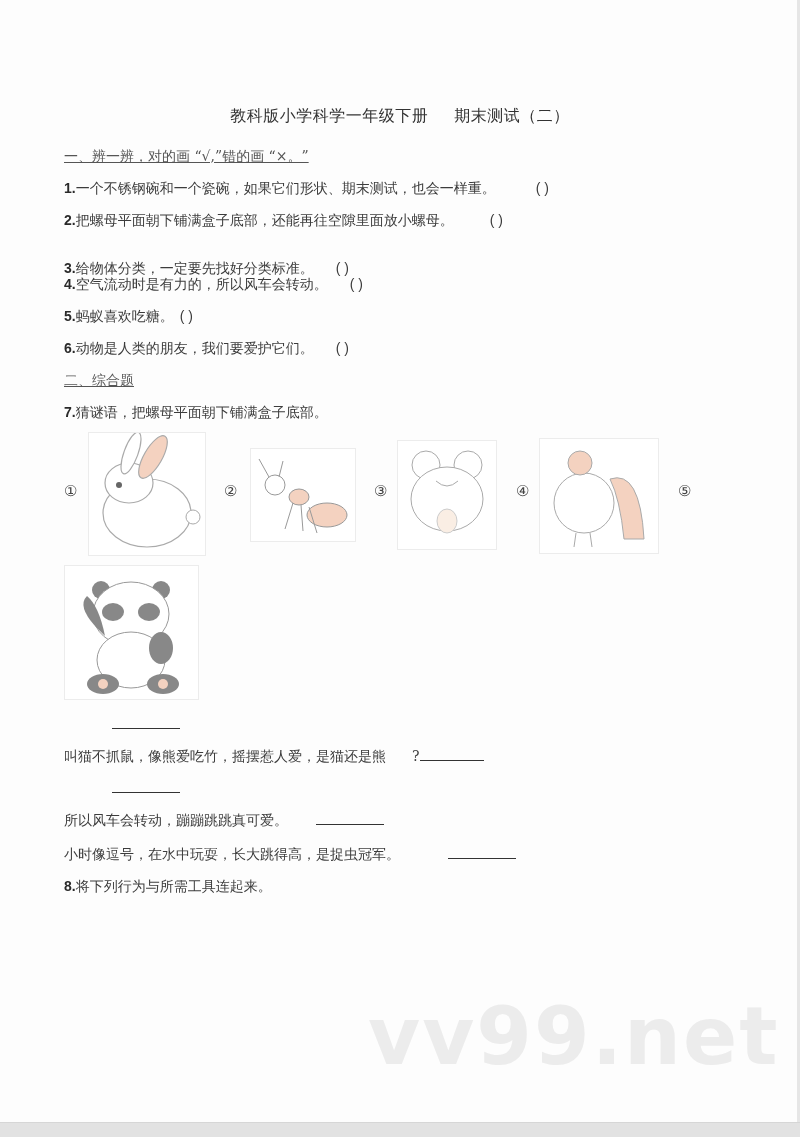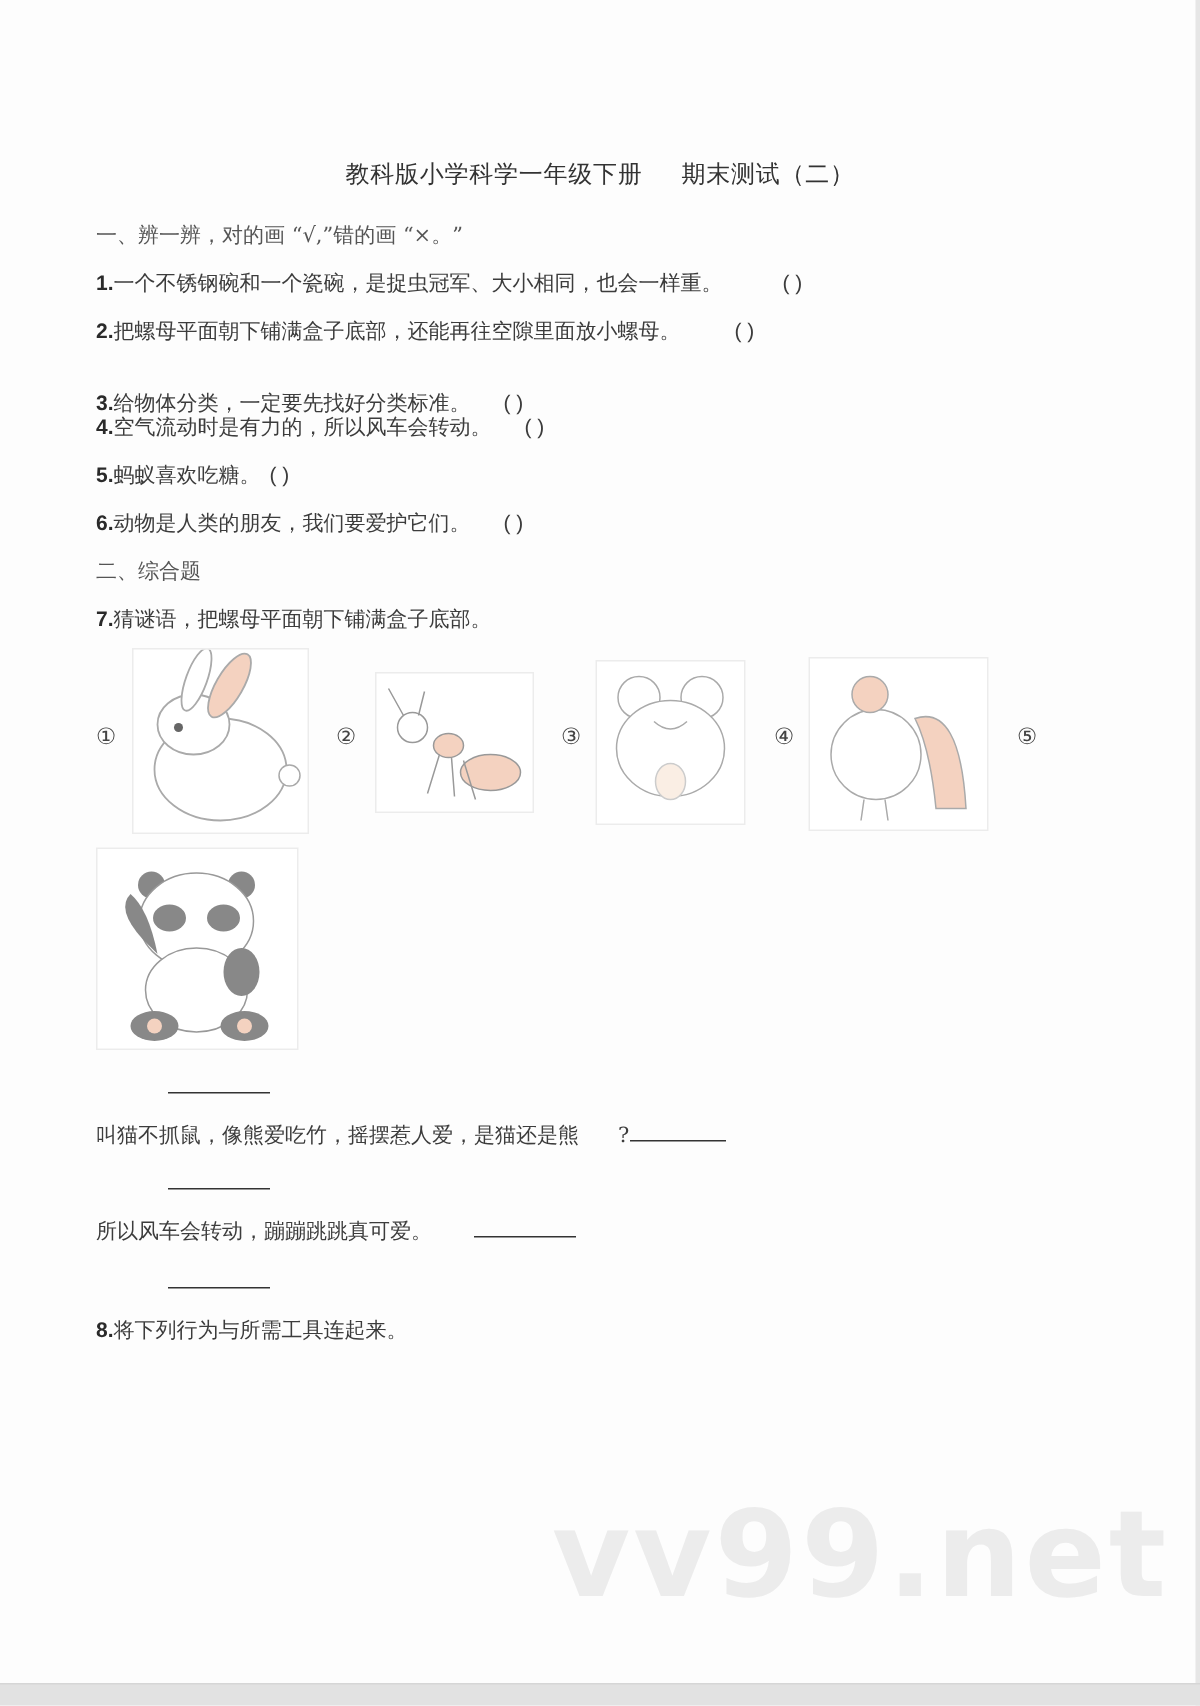--- a/index.html
+++ b/index.html
@@ -12,21 +12,21 @@
     .right-edge { position: absolute; right: 0; top: 0; width: 3px; height: 1137px; background: #e6e6e6; }
     .bottom-band { position: absolute; left: 0; bottom: 0; width: 800px; height: 14px; background: #e2e2e2; border-top: 1px solid #d6d6d6; }
     .title {
       position: absolute; top: 106px; left: 0; width: 800px; text-align: center;
       font-size: 16px; letter-spacing: 0.5px; color: #333;
     }
     .title .gap { display: inline-block; width: 26px; }
     .line { position: absolute; left: 64px; font-size: 14px; white-space: nowrap; color: #3c3c3c; }
     .line .num { font-family: "Liberation Sans", sans-serif; font-weight: bold; color: #2a2a2a; }
     .paren { display: inline-block; font-family: "Liberation Sans", sans-serif; }
-    .section { color: #555; }
+    .section { color: #555; text-decoration: underline; }
     .blank { display: inline-block; width: 68px; border-bottom: 1px solid #333; height: 12px; vertical-align: baseline; }
     .img-row { position: absolute; left: 64px; top: 432px; width: 640px; height: 125px; }
     .circ { position: absolute; font-size: 15px; color: #444; top: 50px; }
     .pic { position: absolute; background: #fff; border: 1px solid #ececec; overflow: hidden; }
     .panda { position: absolute; left: 64px; top: 565px; width: 133px; height: 133px; background: #fff; border: 1px solid #ececec; }
     .watermark {
       position: absolute; left: 368px; top: 990px; font-size: 80px; font-weight: bold;
       font-family: "DejaVu Sans", sans-serif; color: #ececec; letter-spacing: 2px;
     }
   </style>
@@ -35,21 +35,21 @@
 
 <div class="right-edge"></div>
 
 <div class="title">
   <span>教科版小学科学一年级下册</span><span class="gap"></span><span>期末测试（二）</span>
 </div>
 
 <div class="line section" style="top:148px">一、辨一辨，对的画 “√,”错的画 “×。”</div>
 
 <div class="line" style="top:180px">
-  <span class="num">1.</span><span>一个不锈钢碗和一个瓷碗，是捉虫冠军、大小相同，也会一样重。</span><span class="paren" style="margin-left:40px">(    )</span>
+  <span class="num">1.</span><span>一个不锈钢碗和一个瓷碗，如果它们形状、期末测试，也会一样重。</span><span class="paren" style="margin-left:40px">(    )</span>
 </div>
 <div class="line" style="top:212px">
   <span class="num">2.</span><span>把螺母平面朝下铺满盒子底部，还能再往空隙里面放小螺母。</span><span class="paren" style="margin-left:36px">(    )</span>
 </div>
 <div class="line" style="top:260px">
   <span class="num">3.</span><span>给物体分类，一定要先找好分类标准。</span><span class="paren" style="margin-left:22px">(    )</span>
 </div>
 <div class="line" style="top:276px">
   <span class="num">4.</span><span>空气流动时是有力的，所以风车会转动。</span><span class="paren" style="margin-left:22px">(    )</span>
 </div>
@@ -132,21 +132,21 @@
 <div class="line" style="top:748px">
   <span>叫猫不抓鼠，像熊爱吃竹，摇摆惹人爱，是猫还是熊</span><span style="margin-left:26px">?</span><span class="blank" style="width:64px"></span>
 </div>
 <div class="line" style="top:780px">
   <span style="margin-left:48px"></span><span class="blank"></span>
 </div>
 <div class="line" style="top:812px">
   <span>所以风车会转动，蹦蹦跳跳真可爱。</span><span style="margin-left:28px"></span><span class="blank"></span>
 </div>
 <div class="line" style="top:846px">
-  <span style="margin-left:48px"></span><span class="blank"></span>
+  <span>小时像逗号，在水中玩耍，长大跳得高，是捉虫冠军。</span><span style="margin-left:48px"></span><span class="blank"></span>
 </div>
 
 <div class="line" style="top:878px">
   <span class="num">8.</span><span>将下列行为与所需工具连起来。</span>
 </div>
 
 <div class="watermark">vv99.net</div>
 
 <div class="bottom-band"></div>
 

